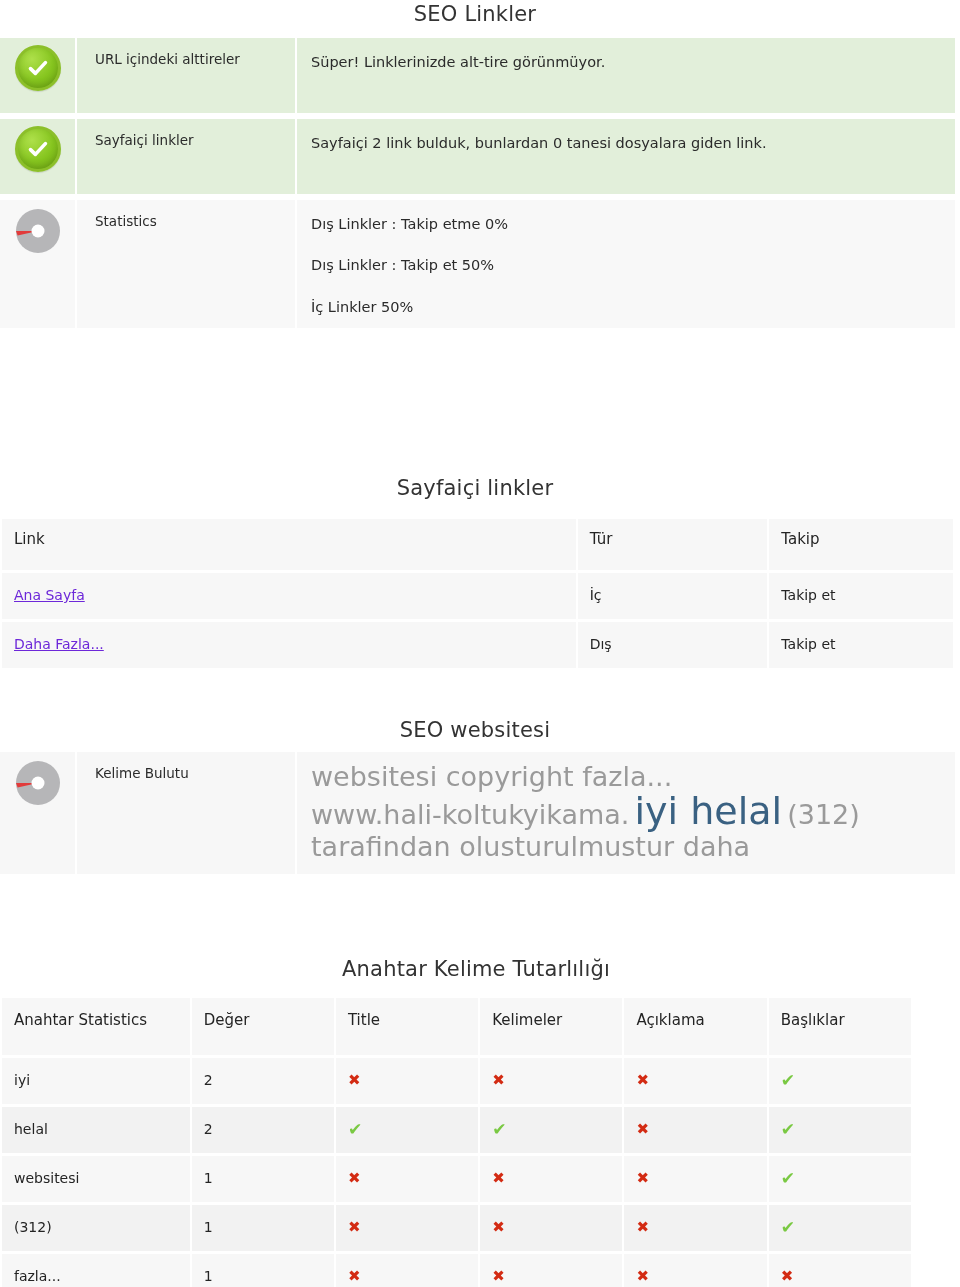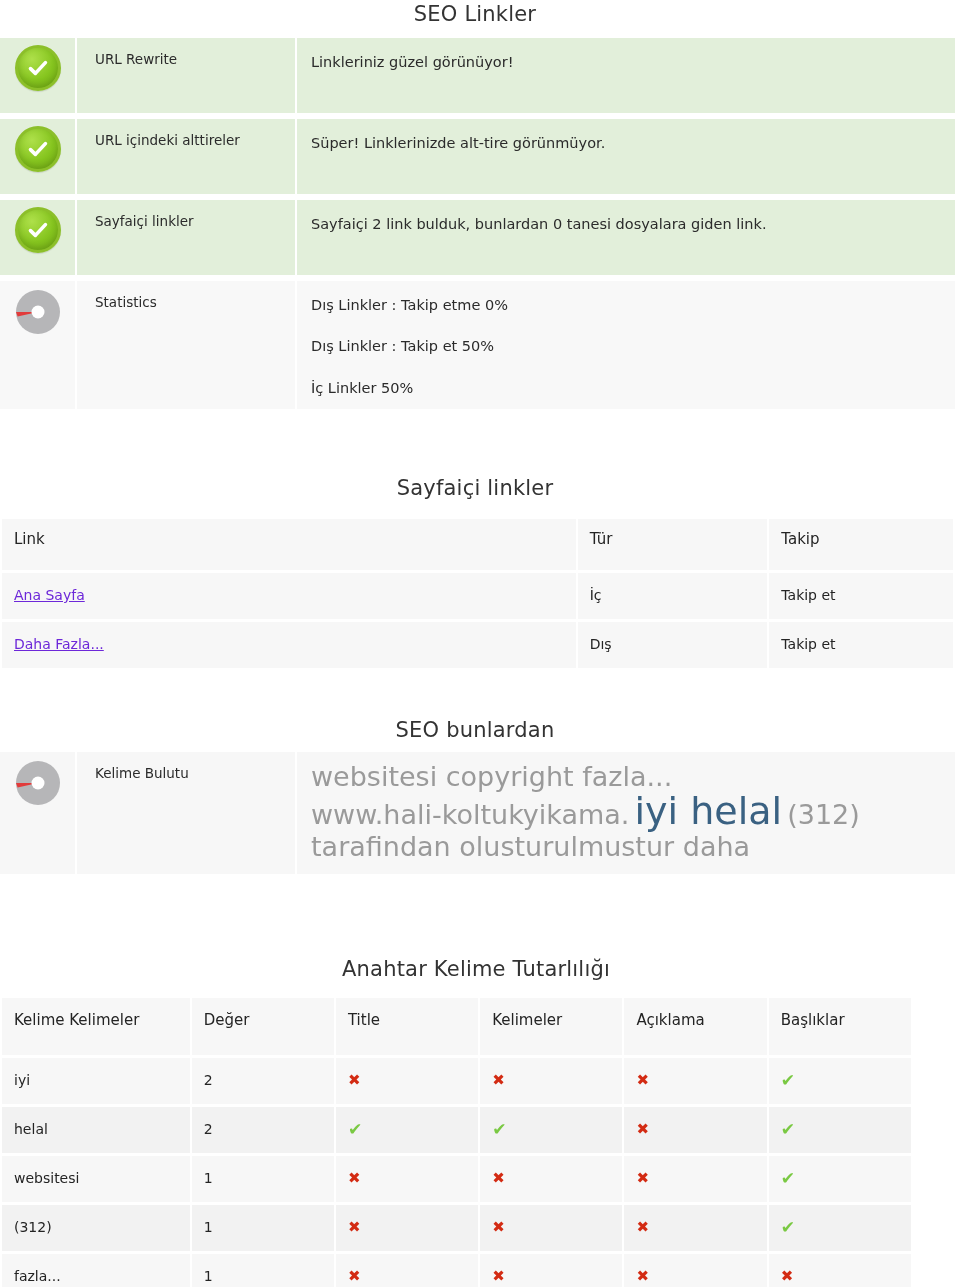--- a/index.html
+++ b/index.html
@@ -126,46 +126,33 @@
 
   <div class="status-rows">
       <div class="status-row">
         <div class="cell cell-icon">
           <div class="badge-ok">
             <svg width="24" height="24" viewBox="0 0 24 24">
               <path d="M4.5 12.6 L9.4 17.4 L19.4 6.6" fill="none" stroke="#ffffff" stroke-width="3.6" stroke-linecap="round" stroke-linejoin="round"></path>
             </svg>
           </div>
         </div>
-        <div class="cell cell-label">URL Rewrite</div>
+        <div class="cell cell-label">URL içindeki alttireler</div>
         <div class="cell cell-msg">
-          <div class="line">Linkleriniz güzel görünüyor!</div>
+          <div class="line">Süper! Linklerinizde alt-tire görünmüyor.</div>
         </div>
       </div>
       <div class="status-row">
         <div class="cell cell-icon">
           <div class="badge-ok">
             <svg width="24" height="24" viewBox="0 0 24 24">
               <path d="M4.5 12.6 L9.4 17.4 L19.4 6.6" fill="none" stroke="#ffffff" stroke-width="3.6" stroke-linecap="round" stroke-linejoin="round"></path>
             </svg>
           </div>
         </div>
-        <div class="cell cell-label">URL içindeki alttireler</div>
-        <div class="cell cell-msg">
-          <div class="line">Süper! Linklerinizde alt-tire görünmüyor.</div>
-        </div>
-      </div>
-      <div class="status-row">
-        <div class="cell cell-icon">
-          <div class="badge-ok">
-            <svg width="24" height="24" viewBox="0 0 24 24">
-              <path d="M4.5 12.6 L9.4 17.4 L19.4 6.6" fill="none" stroke="#ffffff" stroke-width="3.6" stroke-linecap="round" stroke-linejoin="round"></path>
-            </svg>
-          </div>
-        </div>
         <div class="cell cell-label">Sayfaiçi linkler</div>
         <div class="cell cell-msg">
           <div class="line">Sayfaiçi 2 link bulduk, bunlardan 0 tanesi dosyalara giden link.</div>
         </div>
       </div>
       <div class="status-row neutral" style="min-height: 118px;">
         <div class="cell cell-icon">
           <svg class="icon-donut" viewBox="0 0 48 48">
             <circle cx="24" cy="24" r="22" fill="#b6b6b8"></circle>
             <path d="M24 24 L2 24 L3.6 28.6 Z" fill="#e23b3b"></path>
@@ -198,21 +185,21 @@
           <td>Takip et</td>
         </tr>
         <tr>
           <td><a href="#">Daha Fazla...</a></td>
           <td>Dış</td>
           <td>Takip et</td>
         </tr>
       </tbody>
   </table>
 
-  <div class="section-title" id="title-seo-kelime" style="top:718px;">SEO bunlardan</div>
+  <div class="section-title" id="title-seo-kelime" style="top:718px;">SEO websitesi</div>
 
   <div class="cloud-row">
     <div class="cell cell-icon">
       <svg class="icon-donut" viewBox="0 0 48 48">
         <circle cx="24" cy="24" r="22" fill="#b6b6b8"></circle>
         <path d="M24 24 L2 24 L3.6 28.6 Z" fill="#e23b3b"></path>
         <circle cx="24" cy="24" r="6.5" fill="#ffffff"></circle>
       </svg>
     </div>
     <div class="cell cell-label">Kelime Bulutu</div>
@@ -221,21 +208,21 @@
         <div class="wline"><span class="w-md">www.hali-koltukyikama.</span> <span class="w-big">iyi helal</span> <span class="w-par">(312)</span></div>
         <div class="wline"><span class="w-sm">tarafindan olusturulmustur daha</span></div>
       </div>
   </div>
 
   <div class="section-title" id="title-anahtar" style="top:957px;">Anahtar Kelime Tutarlılığı</div>
 
   <table class="dtable" id="kw-table">
     <thead>
         <tr>
-          <th>Kelime Kelimeler</th>
+          <th>Anahtar Statistics</th>
           <th>Değer</th>
           <th>Title</th>
           <th>Kelimeler</th>
           <th>Açıklama</th>
           <th>Başlıklar</th>
         </tr>
       </thead>
     <tbody>
         <tr>
           <td>iyi</td>

